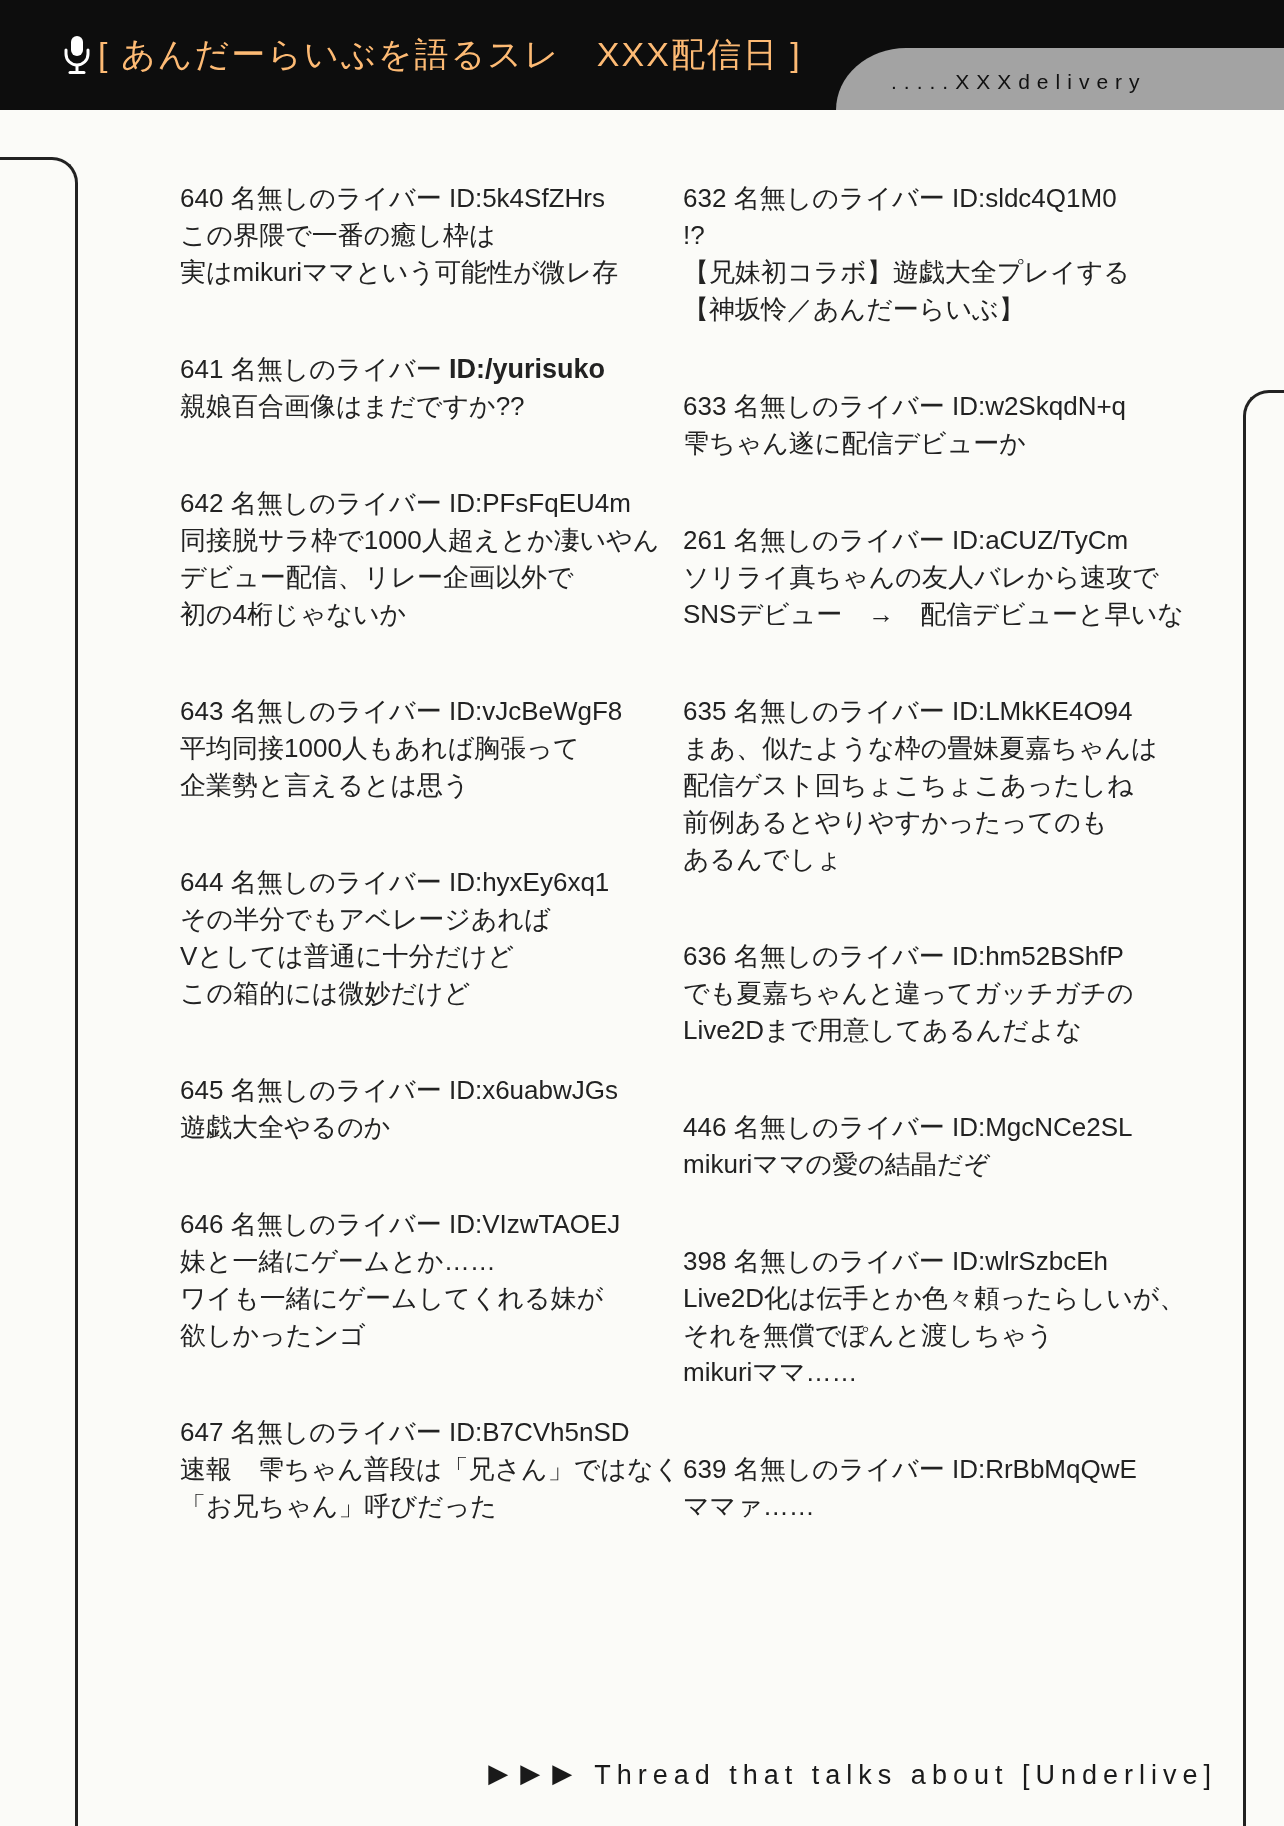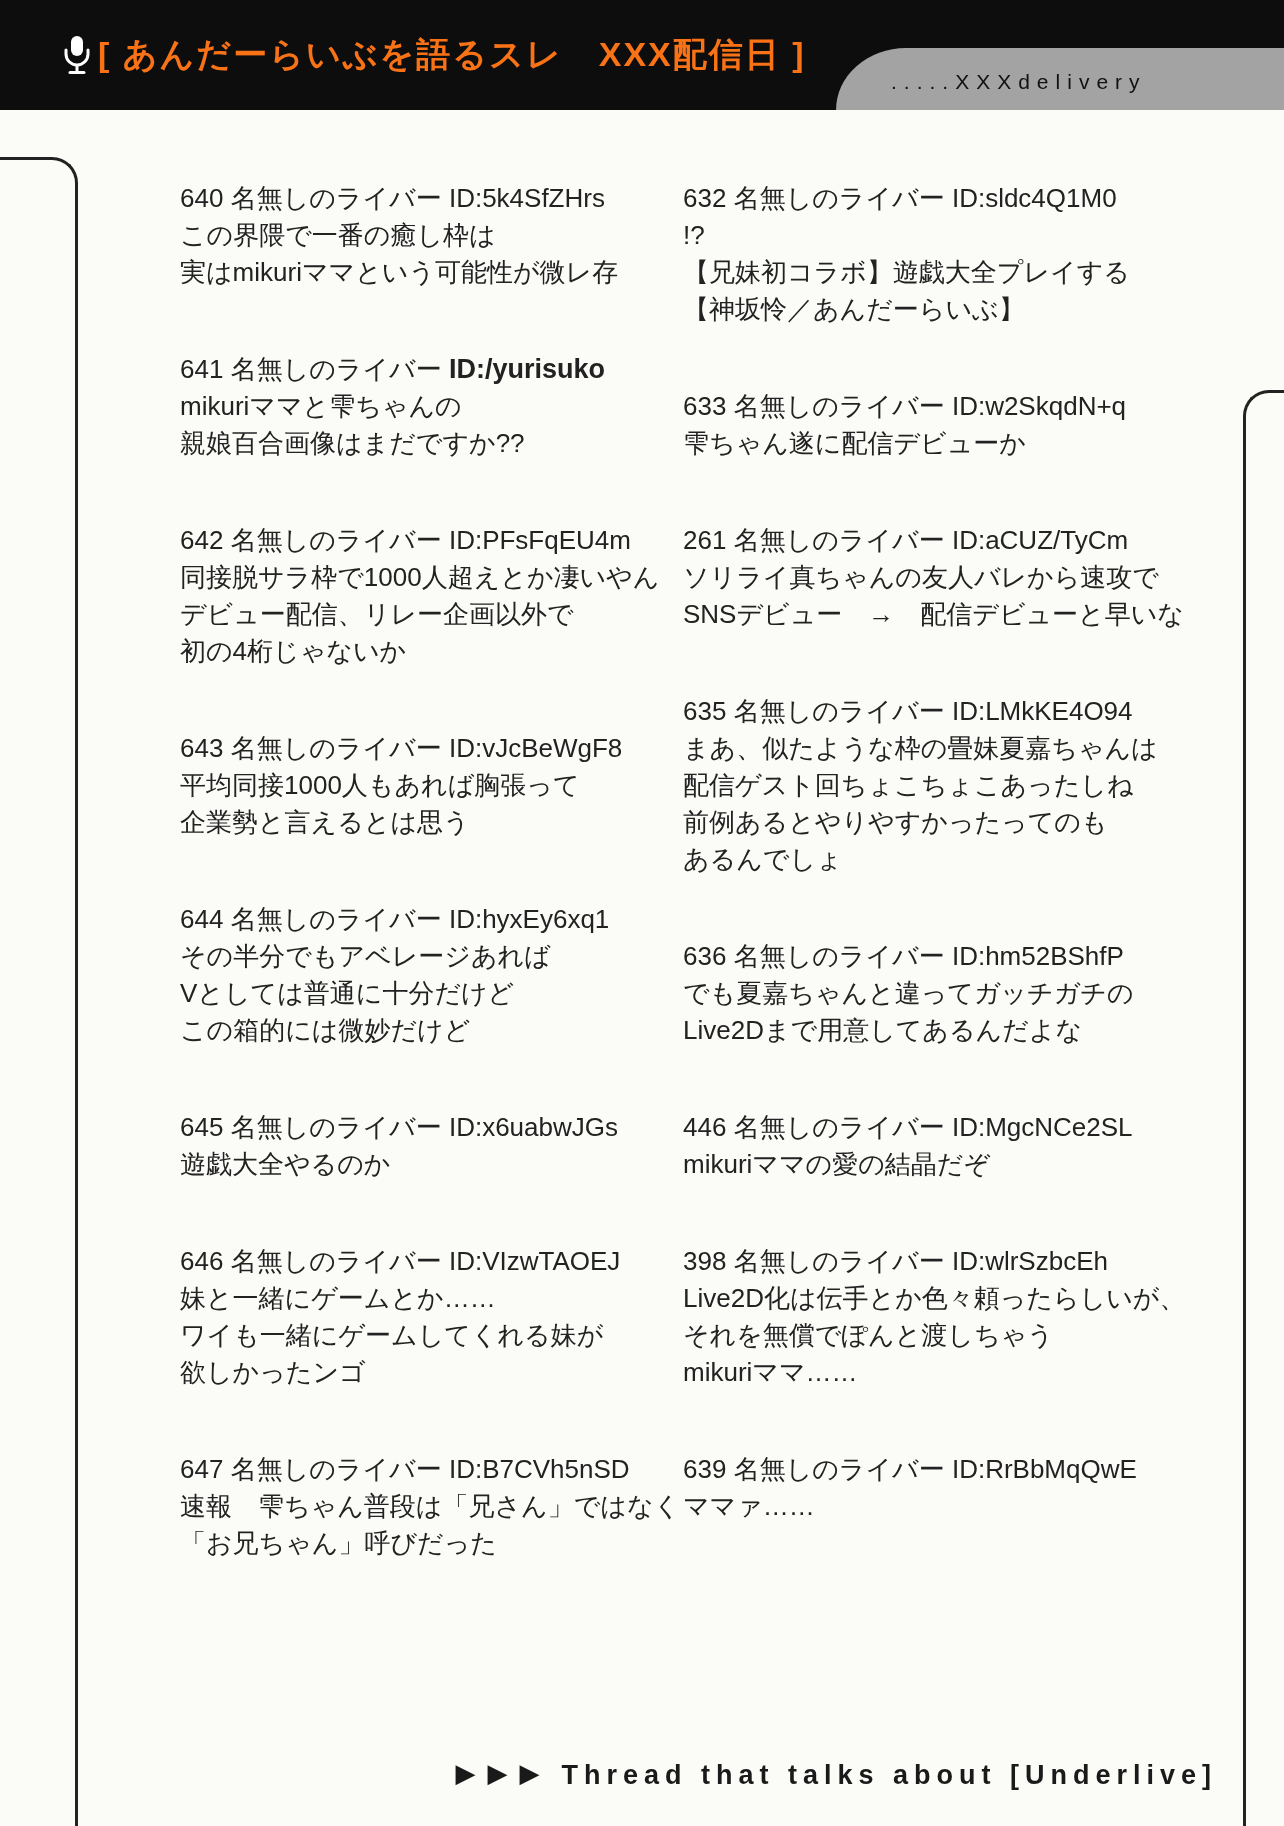--- a/index.html
+++ b/index.html
@@ -28,23 +28,23 @@
     width: 30px;
     height: 42px;
   }
   .title {
     position: absolute;
     left: 98px;
     top: 32px;
     margin: 0;
     font-size: 34px;
     line-height: 44px;
-    font-weight: 700;
+    font-weight: 400;
     letter-spacing: 2px;
-    color: #f97316;
+    color: #fdba74;
     white-space: nowrap;
   }
   .notch {
     position: absolute;
     right: 0;
     bottom: 0;
     width: 448px;
     height: 62px;
     background: #a3a3a3;
     border-top-left-radius: 70px 62px;
@@ -110,21 +110,21 @@
     color: #1a1a1a;
   }
   .arrows {
     font-size: 26px;
     letter-spacing: 12px;
     margin-right: 10px;
     vertical-align: 2px;
   }
   .footer-text {
     font-size: 27px;
-    font-weight: 700;
+    font-weight: 400;
     letter-spacing: 6px;
   }
 </style>
 </head>
 <body>
 
 <div class="page">
 
   <div class="frame-left"></div>
   <div class="frame-right"></div>
@@ -152,21 +152,20 @@
         <div class="post-header"><span>640</span> <span>名無しのライバー</span> <span class="pid">ID:5k4SfZHrs</span></div>
         <div class="post-body">
             <div class="post-line">この界隈で一番の癒し枠は</div>
             <div class="post-line">実はmikuriママという可能性が微レ存</div>
           </div>
       </article>
 
       <article class="post">
         <div class="post-header"><span>641</span> <span>名無しのライバー</span> <span class="pid bold">ID:/yurisuko</span></div>
         <div class="post-body">
-            <div class="post-line">mikuriママと雫ちゃんの</div>
             <div class="post-line">親娘百合画像はまだですか??</div>
           </div>
       </article>
 
       <article class="post">
         <div class="post-header"><span>642</span> <span>名無しのライバー</span> <span class="pid">ID:PFsFqEU4m</span></div>
         <div class="post-body">
             <div class="post-line">同接脱サラ枠で1000人超えとか凄いやん</div>
             <div class="post-line">デビュー配信、リレー企画以外で</div>
             <div class="post-line">初の4桁じゃないか</div>

